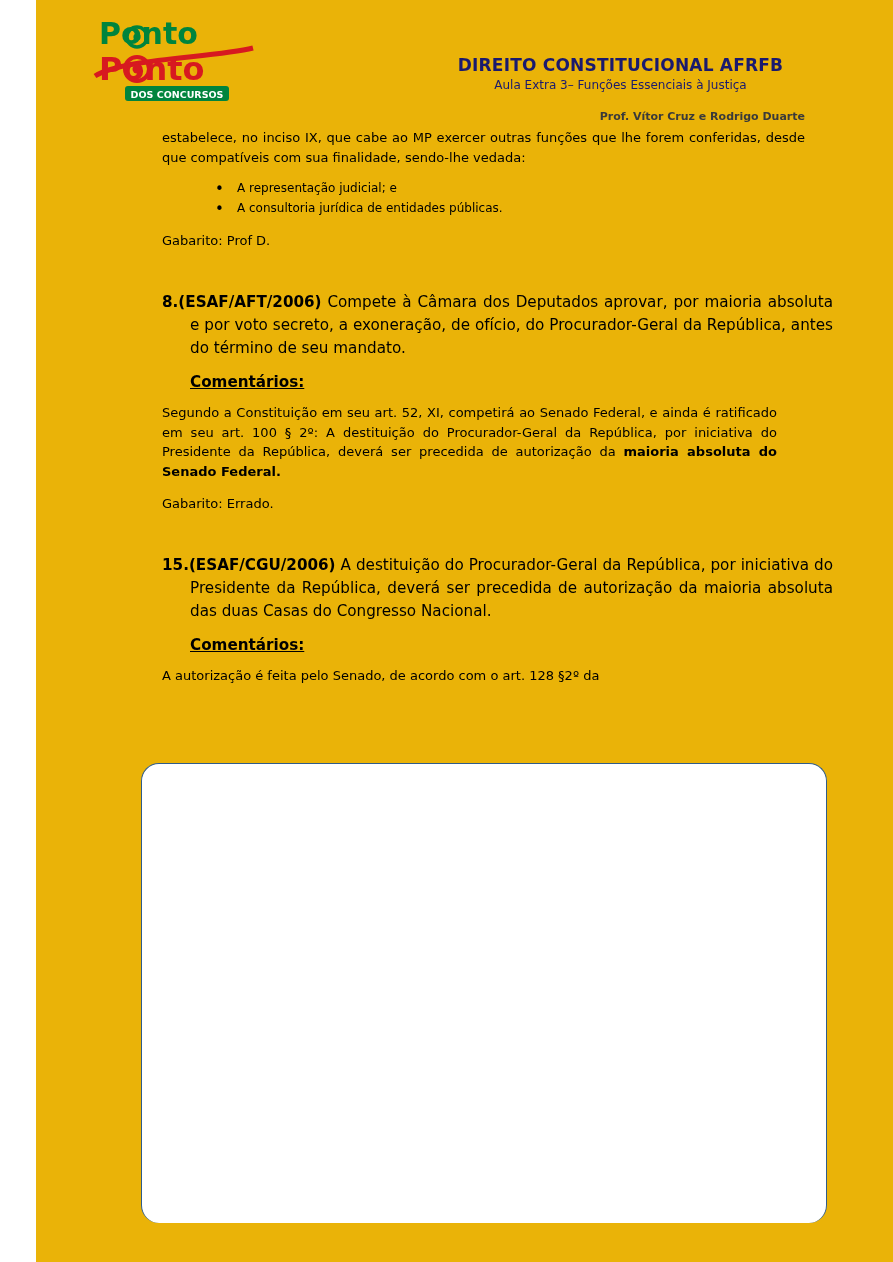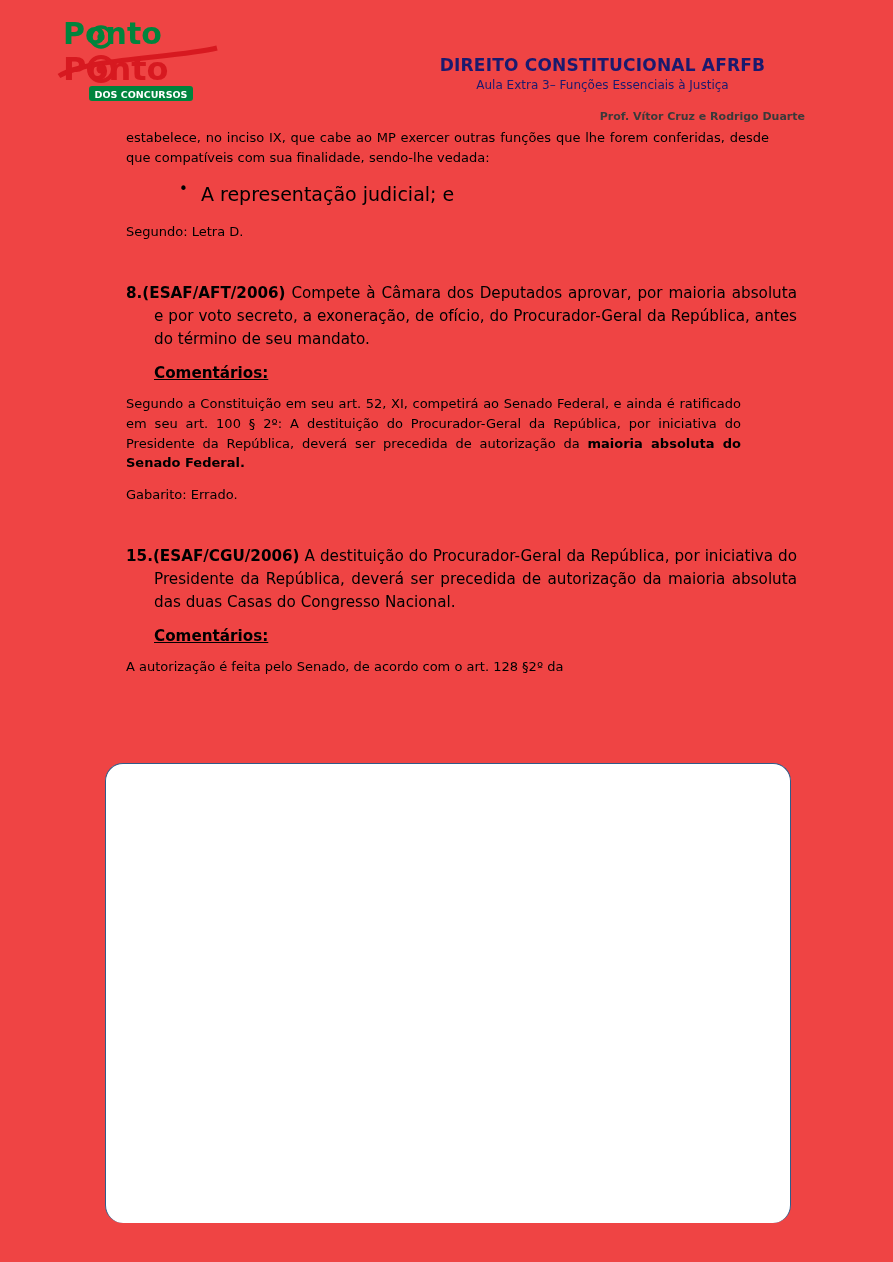--- a/index.html
+++ b/index.html
@@ -11,21 +11,22 @@
     width: 893px;
     height: 1262px;
     position: relative;
     font-family: "DejaVu Sans", sans-serif;
     color: #000000;
     overflow: hidden;
   }
   .page {
     position: absolute;
     inset: 0;
-    background: #ef4444;
+    background: #eab308;
+    margin-left: 36px;
   }
 
   
   .header {
     position: absolute;
     top: 0;
     left: 0;
     right: 0;
     height: 128px;
   }
@@ -95,21 +96,21 @@
   .gap-lg { height: 40px; }
 
   ul.bullets {
     margin: 10px 0 0 0;
     padding: 0 0 0 75px;
     list-style: none;
   }
   ul.bullets li {
     position: relative;
     font-family: "DejaVu Sans", sans-serif;
-    font-size: 19px;
+    font-size: 12px;
     line-height: 1.72;
     color: #000000;
   }
   ul.bullets li::before {
     content: "•";
     position: absolute;
     left: -22px;
     top: -1px;
     font-size: 15px;
   }
@@ -187,24 +188,25 @@
 
     <div class="header-authors">Prof. Vítor Cruz e Rodrigo Duarte</div>
   </div>
 
   <div class="content">
 
     <p class="para">estabelece, no inciso IX, que cabe ao MP exercer outras funções que lhe forem conferidas, desde que compatíveis com sua finalidade, sendo-lhe vedada:</p>
 
     <ul class="bullets">
       <li>A representação judicial; e</li>
+      <li>A consultoria jurídica de entidades públicas.</li>
     </ul>
 
     <div class="gap-sm"></div>
-    <p class="para">Segundo: Letra D.</p>
+    <p class="para">Gabarito: Prof D.</p>
 
     <div class="gap-lg"></div>
 
     <div class="q-block">
       <span class="q-text"><span class="q-num">8.</span><span class="q-num">(ESAF/AFT/2006)</span><span> Compete à Câmara dos Deputados aprovar, por maioria absoluta e por voto secreto, a exoneração, de ofício, do Procurador-Geral da República, antes do término de seu mandato.</span></span>
 
       <div class="gap-sm"></div>
       <span class="comentarios">Comentários:</span>
 
       <div class="gap-sm"></div>

